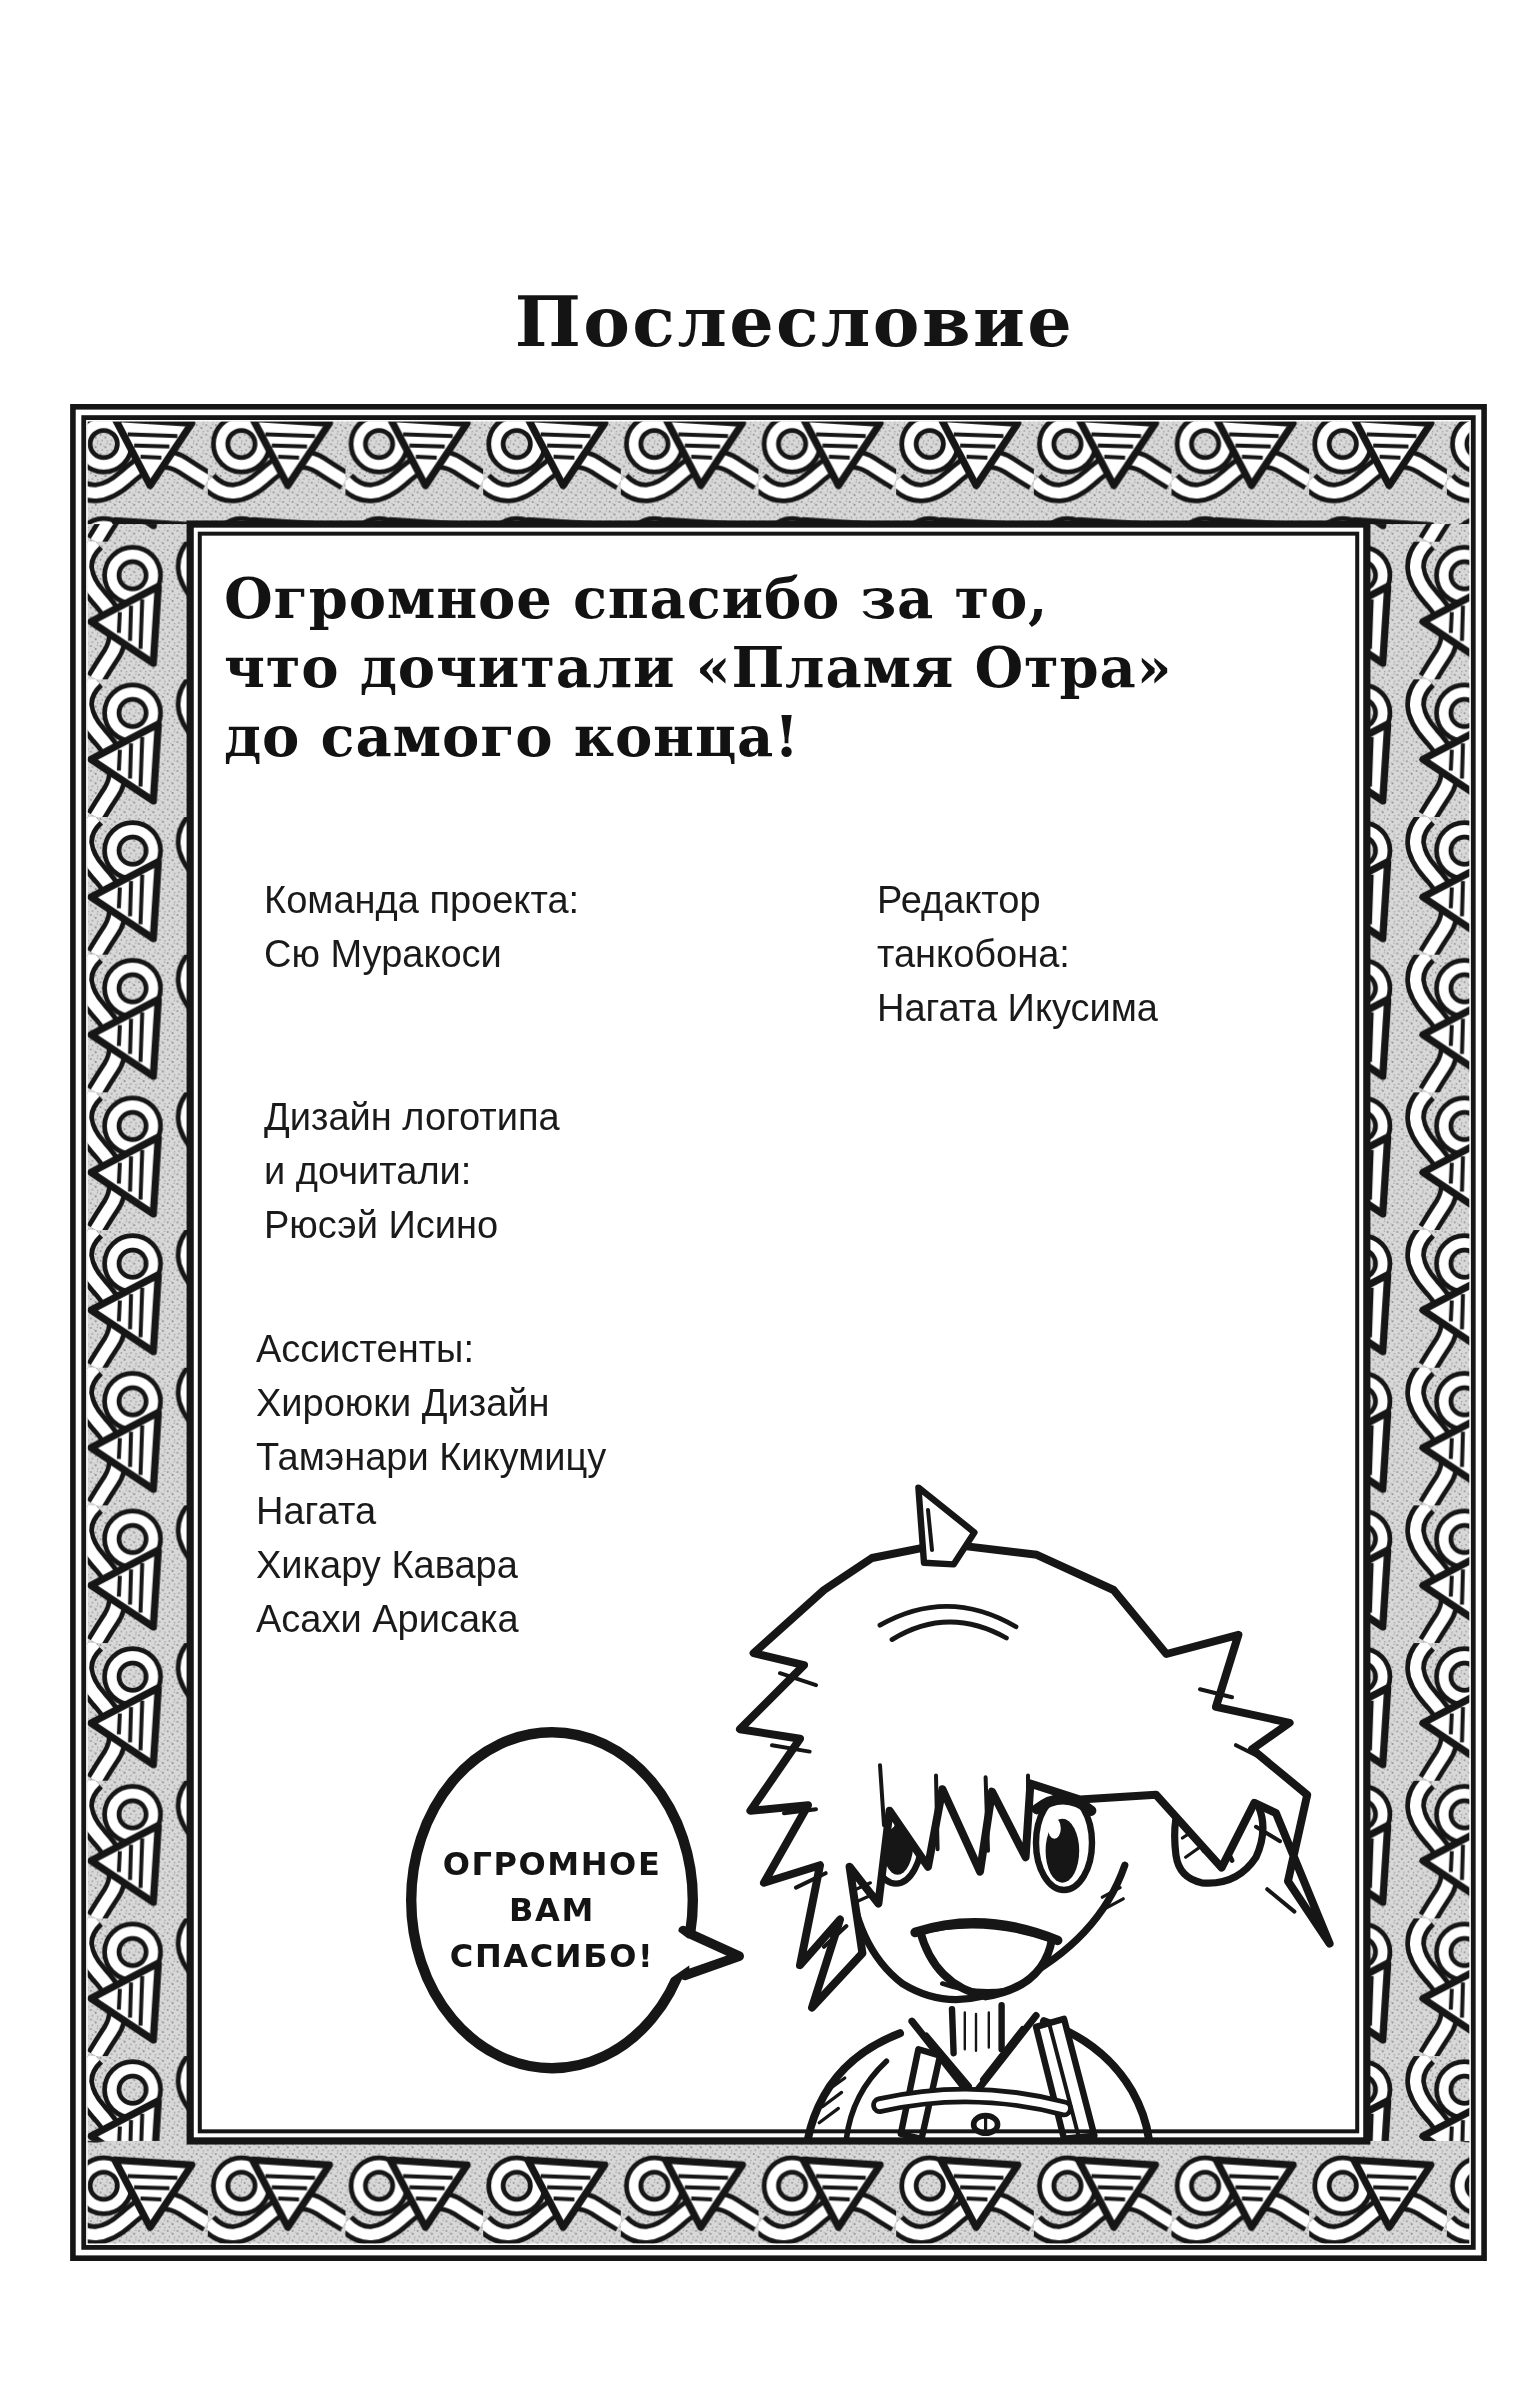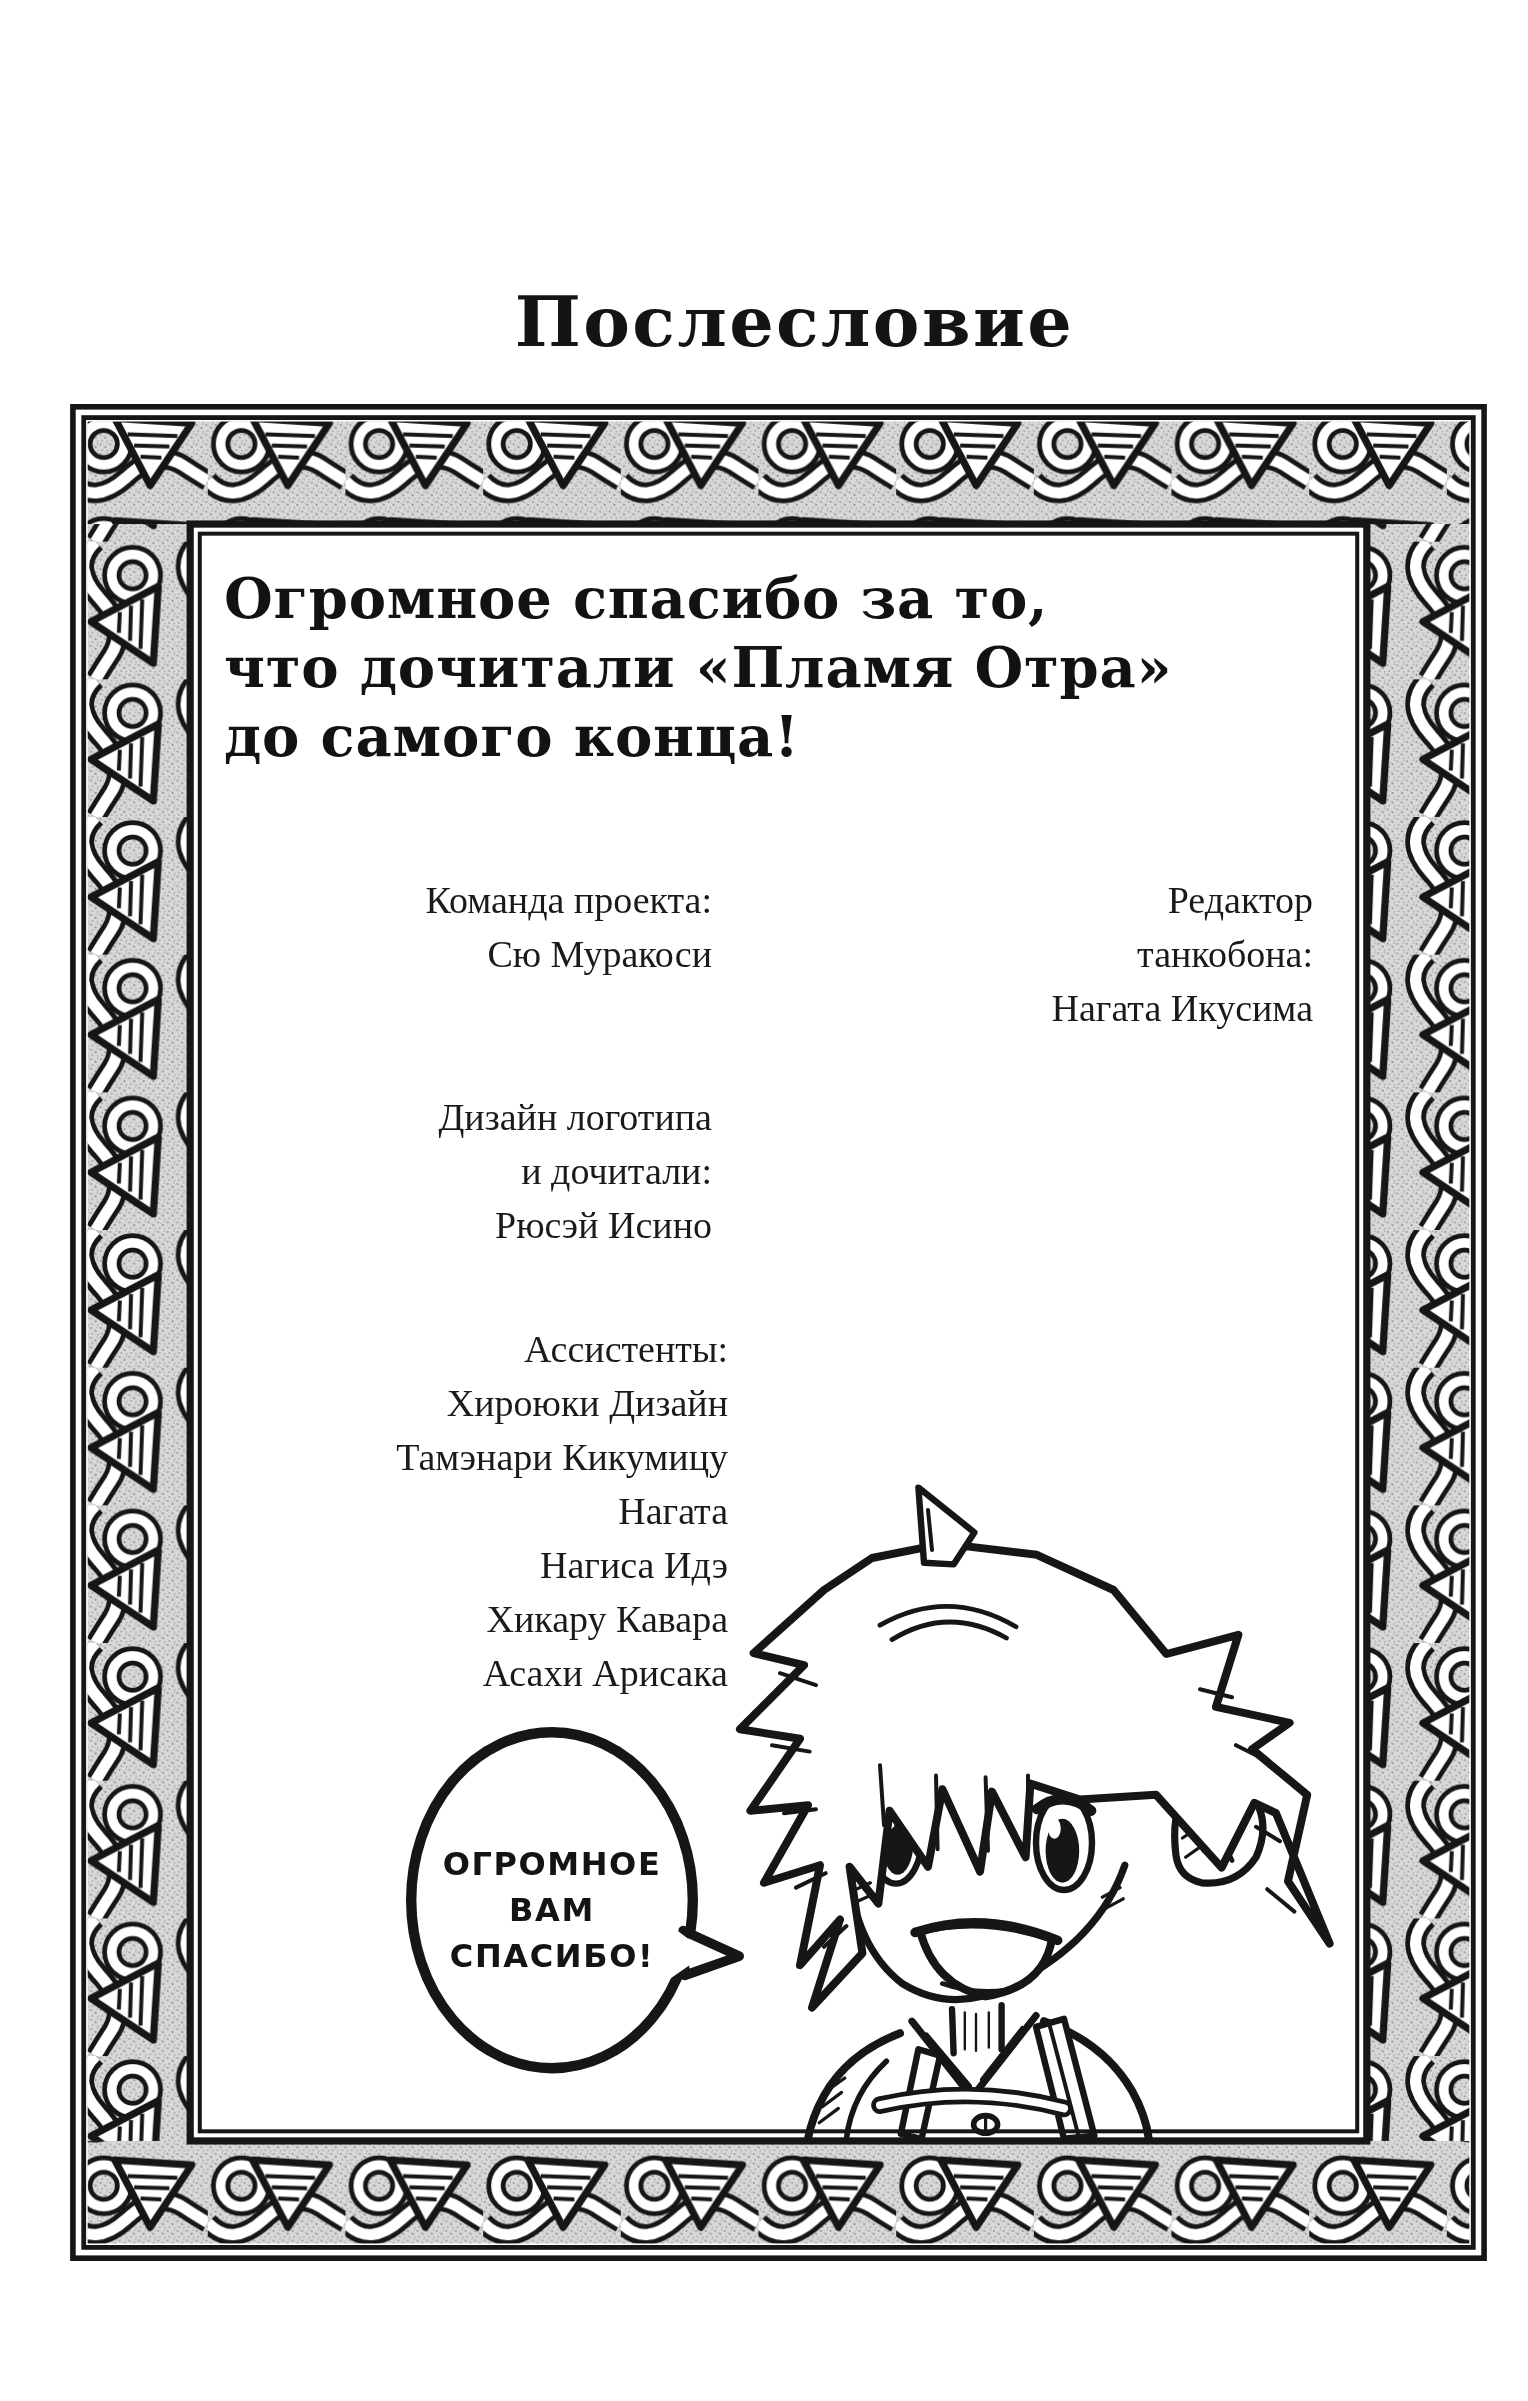--- a/index.html
+++ b/index.html
@@ -26,22 +26,22 @@
     left:224px;top:564px;width:1065px;
     text-align:left;
     font-family:"DejaVu Serif", serif;
     font-weight:700;
     font-size:56px;
     line-height:69px;
     letter-spacing:0.8px;
     color:#121212;
   }
   .cred{
-    text-align:right;
-    font-family:Liberation Serif, serif;
+    text-align:left;
+    font-family:Liberation Sans, sans-serif;
     font-size:38px;
     line-height:54px;
     color:#1a1a1a;
     white-space:nowrap;
   }
   .cred-team{left:264px;top:873px;width:448px;}
   .cred-tank{left:877px;top:873px;width:436px;}
   .cred-logo{left:264px;top:1090px;width:448px;}
   .cred-assist{left:256px;top:1322px;width:472px;}
   .bubble-svg{left:392px;top:1717px;width:368px;height:368px;}
@@ -86,21 +86,20 @@
     <div>Дизайн логотипа</div>
     <div>и дочитали:</div>
     <div>Рюсэй Исино</div>
   </div>
 
   <div class="abs cred cred-assist">
     <div>Ассистенты:</div>
     <div>Хироюки Дизайн</div>
     <div>Тамэнари Кикумицу</div>
     <div>Нагата</div>
-    <div>Нагиса Идэ</div>
     <div>Хикару Кавара</div>
     <div>Асахи Арисака</div>
   </div>
 
   <svg class="abs bubble-svg" viewBox="490 2145 460 460" xmlns="http://www.w3.org/2000/svg">
     <ellipse cx="690" cy="2374" rx="176" ry="210" fill="#ffffff" stroke="#161616" stroke-width="13"></ellipse>
     <path d="M854,2412 L924,2444 L856,2468 Z" fill="#ffffff" stroke="#161616" stroke-width="12" stroke-linejoin="round"></path>
     <path d="M836,2404 L884,2440 L838,2472 Z" fill="#ffffff" stroke="none"></path>
   </svg>
   <div class="abs bubble-text">

